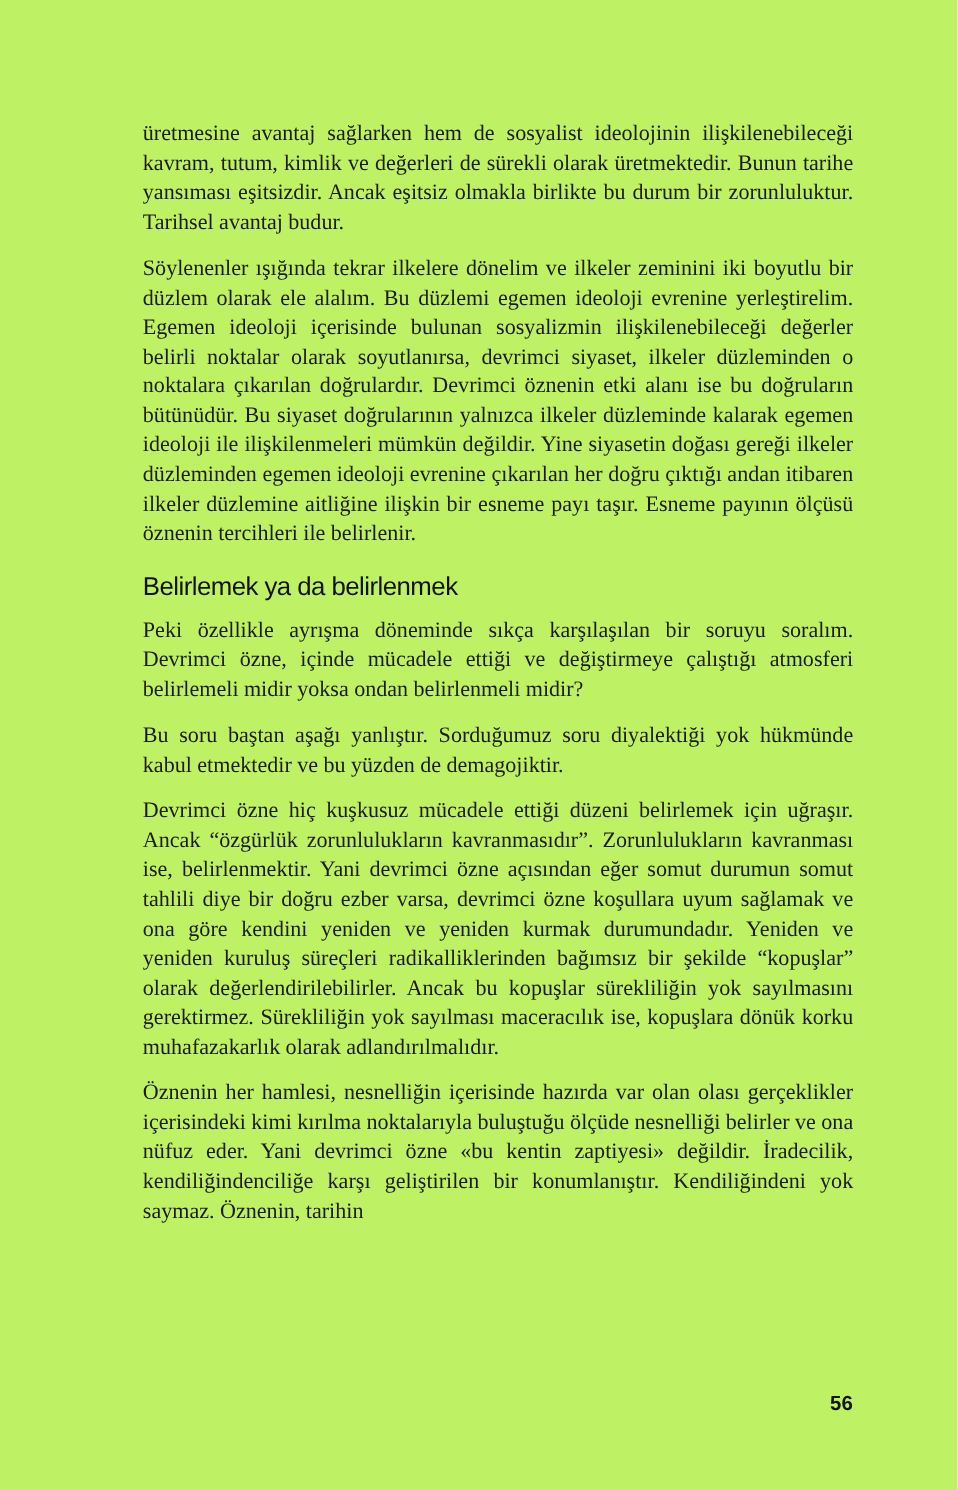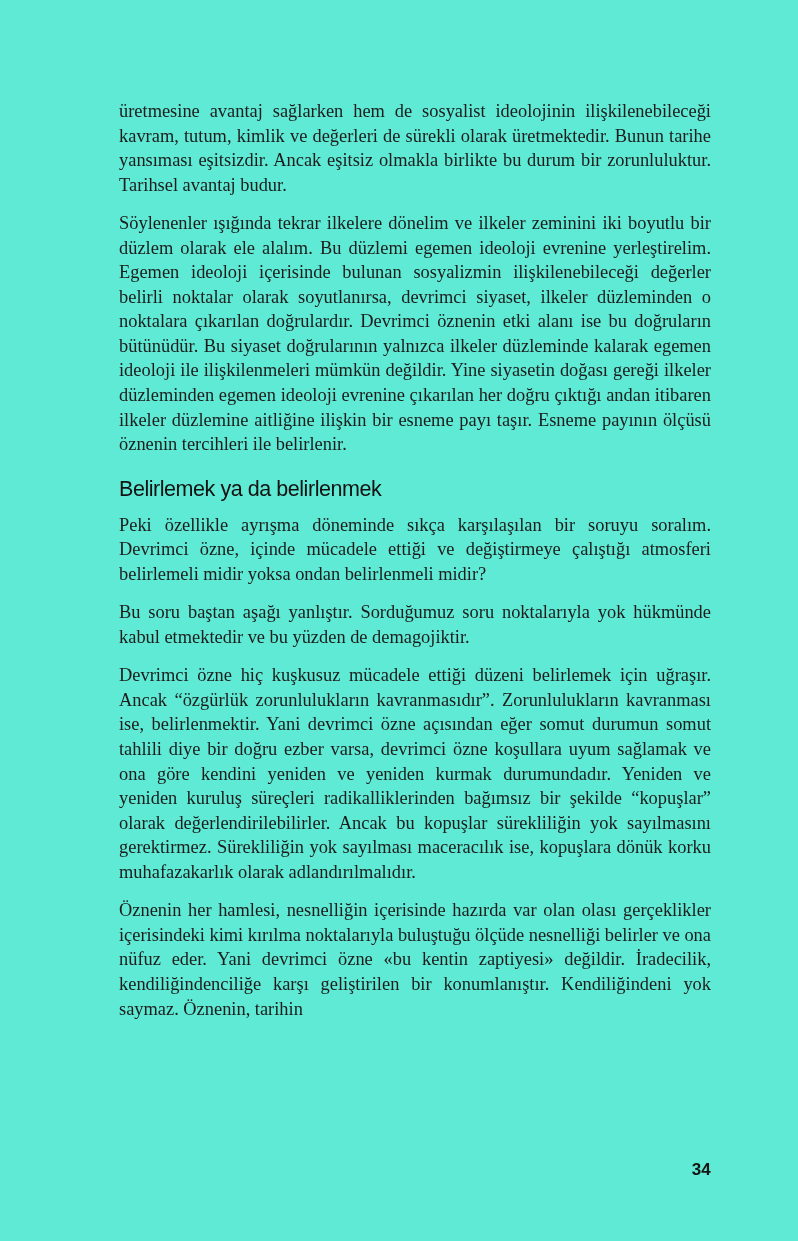--- a/index.html
+++ b/index.html
@@ -6,21 +6,21 @@
   html, body {
     margin: 0;
     padding: 0;
     background: #ffffff;
   }
 
   .page {
     position: relative;
     width: 798px;
     height: 1241px;
-    background: #5eead4;
+    background: #bef264;
     margin: 0 auto;
     overflow: hidden;
     box-sizing: border-box;
   }
 
   .text-column {
     position: absolute;
     left: 119px;
     top: 99px;
     width: 592px;
@@ -77,23 +77,23 @@
     <p class="body-par">üretmesine avantaj sağlarken hem de sosyalist ideolojinin ilişkilenebileceği kavram, tutum, kimlik ve değerleri de sürekli olarak üretmektedir. Bunun tarihe yansıması eşitsizdir. Ancak eşitsiz olmakla birlikte bu durum bir zorunluluktur. Tarihsel avantaj budur.</p>
 
     <p class="body-par">Söylenenler ışığında tekrar ilkelere dönelim ve ilkeler zeminini iki boyutlu bir düzlem olarak ele alalım. Bu düzlemi egemen ideoloji evrenine yerleştirelim. Egemen ideoloji içerisinde bulunan sosyalizmin ilişkilenebileceği değerler belirli noktalar olarak soyutlanırsa, devrimci siyaset, ilkeler düzleminden o noktalara çıkarılan doğrulardır. Devrimci öznenin etki alanı ise bu doğruların bütünüdür. Bu siyaset doğrularının yalnızca ilkeler düzleminde kalarak egemen ideoloji ile ilişkilenmeleri mümkün değildir. Yine siyasetin doğası gereği ilkeler düzleminden egemen ideoloji evrenine çıkarılan her doğru çıktığı andan itibaren ilkeler düzlemine aitliğine ilişkin bir esneme payı taşır. Esneme payının ölçüsü öznenin tercihleri ile belirlenir.</p>
 
     <div class="heading-block">
       <h2 class="section-heading">Belirlemek ya da belirlenmek</h2>
     </div>
 
     <p class="body-par">Peki özellikle ayrışma döneminde sıkça karşılaşılan bir soruyu soralım. Devrimci özne, içinde mücadele ettiği ve değiştirmeye çalıştığı atmosferi belirlemeli midir yoksa ondan belirlenmeli midir?</p>
 
-    <p class="body-par">Bu soru baştan aşağı yanlıştır. Sorduğumuz soru noktalarıyla yok hükmünde kabul etmektedir ve bu yüzden de demagojiktir.</p>
+    <p class="body-par">Bu soru baştan aşağı yanlıştır. Sorduğumuz soru diyalektiği yok hükmünde kabul etmektedir ve bu yüzden de demagojiktir.</p>
 
     <p class="body-par">Devrimci özne hiç kuşkusuz mücadele ettiği düzeni belirlemek için uğraşır. Ancak “özgürlük zorunlulukların kavranmasıdır”. Zorunlulukların kavranması ise, belirlenmektir. Yani devrimci özne açısından eğer somut durumun somut tahlili diye bir doğru ezber varsa, devrimci özne koşullara uyum sağlamak ve ona göre kendini yeniden ve yeniden kurmak durumundadır. Yeniden ve yeniden kuruluş süreçleri radikalliklerinden bağımsız bir şekilde “kopuşlar” olarak değerlendirilebilirler. Ancak bu kopuşlar sürekliliğin yok sayılmasını gerektirmez. Sürekliliğin yok sayılması maceracılık ise, kopuşlara dönük korku muhafazakarlık olarak adlandırılmalıdır.</p>
 
     <p class="body-par">Öznenin her hamlesi, nesnelliğin içerisinde hazırda var olan olası gerçeklikler içerisindeki kimi kırılma noktalarıyla buluştuğu ölçüde nesnelliği belirler ve ona nüfuz eder. Yani devrimci özne «bu kentin zaptiyesi» değildir. İradecilik, kendiliğindenciliğe karşı geliştirilen bir konumlanıştır. Kendiliğindeni yok saymaz. Öznenin, tarihin</p>
 
   </div>
 
-  <div class="page-number">34</div>
+  <div class="page-number">56</div>
 
 </div>
 
 </body></html>

